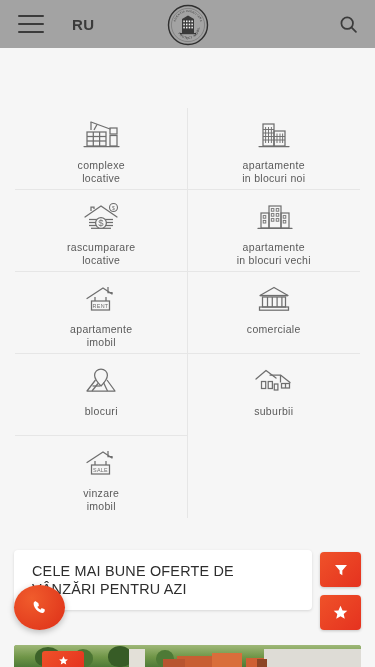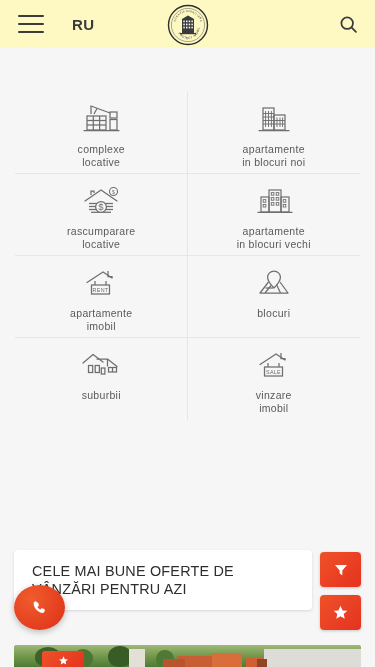--- a/index.html
+++ b/index.html
@@ -9,21 +9,21 @@
     background:#f6f6f6;
     overflow:hidden;
     position:relative;
   }
 
   
   .header {
     height:48px;
     display:flex;
     align-items:center;
-    background:#fef9c3;
+    background:#a3a3a3;
     position:relative;
     padding:0 14px;
   }
   .hamburger {
     width:26px; height:18px;
     display:flex; flex-direction:column; justify-content:space-between;
     cursor:pointer;
     margin-left:4px;
   }
   .hamburger span { display:block; height:2px; background:#3b3b3b; border-radius:1px; }
@@ -50,21 +50,21 @@
   }
 
   
   .grid-wrap {
     padding-top:44px;
   }
   .grid {
     display:grid;
     grid-template-columns:1fr 1fr;
     width:345px;
-    margin:0 auto;
+    margin:16px auto;
   }
   .cat {
     height:82px;
     display:flex;
     flex-direction:column;
     align-items:center;
     justify-content:flex-start;
     padding-top:8px;
     position:relative;
     cursor:pointer;
@@ -339,20 +339,35 @@
           <line x1="16" y1="15" x2="16" y2="19"></line>
           <line x1="27" y1="15" x2="27" y2="19"></line>
           <rect x="12.5" y="19" width="18" height="9"></rect>
           <text x="21.5" y="25.6" font-size="5.4" fill="#6e6e6e" stroke="none" text-anchor="middle" font-family="'Liberation Sans',sans-serif" letter-spacing="0.3">RENT</text>
         </svg>
       </div>
       <div class="cat-label">apartamente
 imobil</div>
     </div>
 
+    <div class="cat">
+      <div class="cat-icon">
+        <svg viewBox="0 0 44 34" width="44" height="34" fill="none" stroke="#6e6e6e" stroke-width="1.25">
+          <path d="M8 13.5 L22 5.5 L36 13.5 Z" stroke-linejoin="round"></path>
+          <line x1="8" y1="13.5" x2="36" y2="13.5"></line>
+          <rect x="10.5" y="15" width="23" height="10"></rect>
+          <line x1="15.5" y1="15" x2="15.5" y2="25"></line>
+          <line x1="20.3" y1="15" x2="20.3" y2="25"></line>
+          <line x1="25.1" y1="15" x2="25.1" y2="25"></line>
+          <line x1="29.9" y1="15" x2="29.9" y2="25"></line>
+          <rect x="7.5" y="25" width="29" height="3.2"></rect>
+        </svg>
+      </div>
+      <div class="cat-label">comerciale</div>
+    </div>
 
     <div class="cat">
       <div class="cat-icon">
         <svg viewBox="0 0 44 34" width="44" height="34" fill="none" stroke="#6e6e6e" stroke-width="1.25">
           <path d="M22 5 C18.4 5 15.6 7.8 15.6 11.3 C15.6 15.6 22 22 22 22 C22 22 28.4 15.6 28.4 11.3 C28.4 7.8 25.6 5 22 5 Z" stroke-linejoin="round"></path>
           <path d="M16.5 16 L8 27 L36 27 L28 16" stroke-linejoin="round"></path>
           <path d="M19 19.5 L13 27"></path>
           <path d="M24.5 18.5 L28.5 27"></path>
           <path d="M13.5 22 L21 22"></path>
         </svg>

